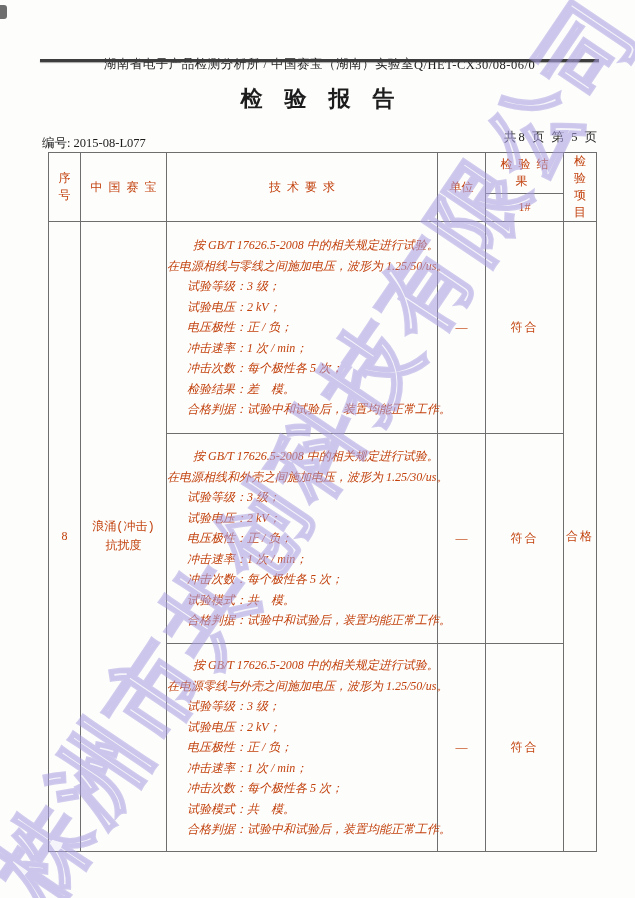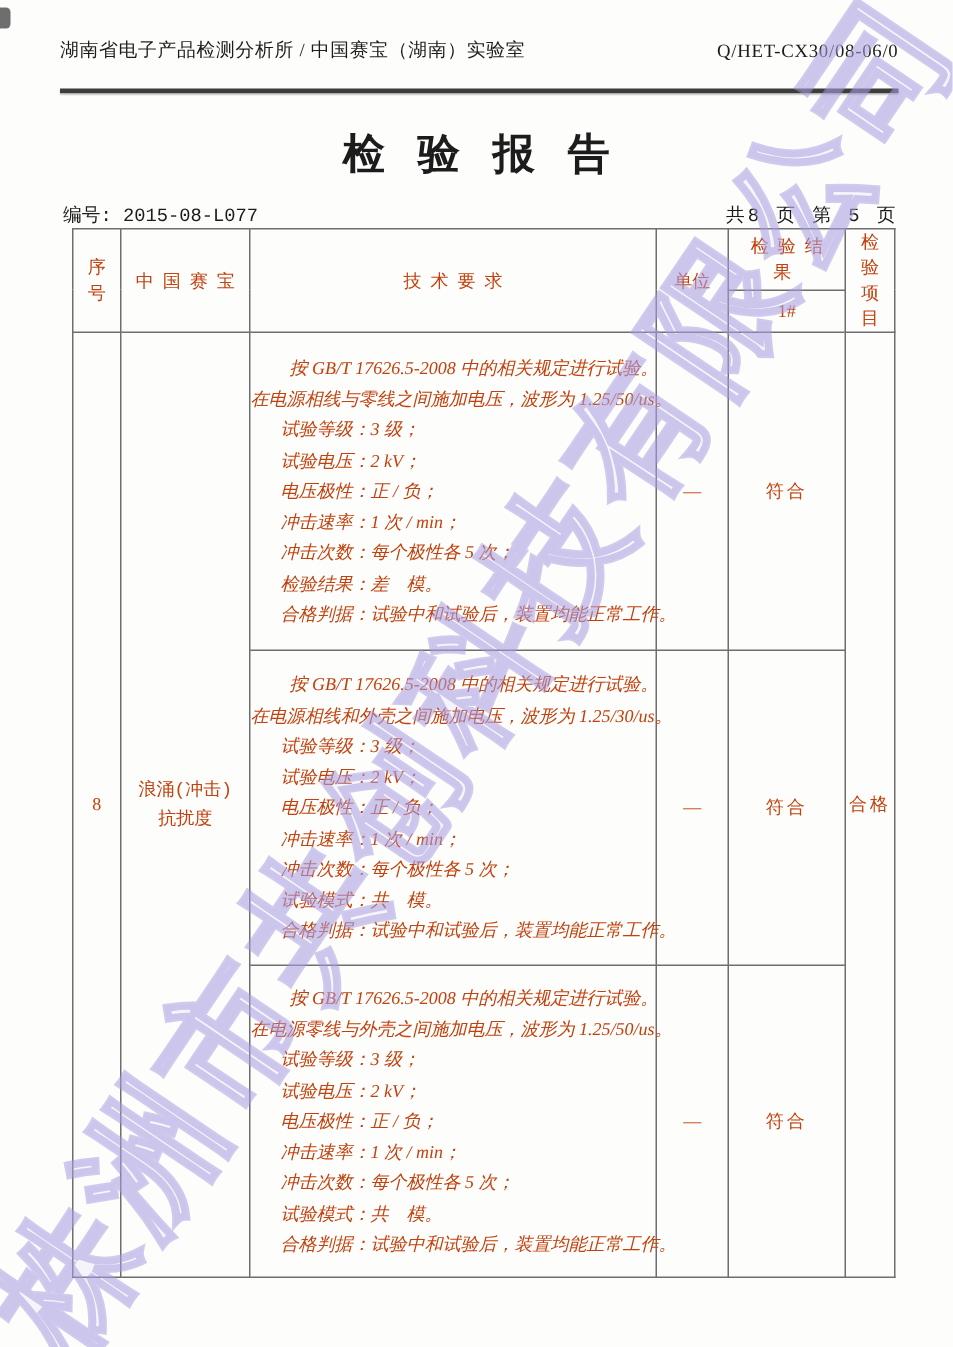--- a/index.html
+++ b/index.html
@@ -29,38 +29,37 @@
     z-index: 3;
   }
 
   .scan-mark {
     position: absolute; left: 0; top: 5px; width: 7px; height: 14px;
     background: #4a4a4a; border-radius: 0 3px 3px 0; opacity: .8;
   }
 
   
   .doc-header {
-    position: absolute; left: 40px; right: 36px; top: 25px;
-    display: flex; justify-content: space-between; align-items: flex-end;
+    position: absolute; left: 40px; right: 36px; top: 56px;
+    display: flex; justify-content: center; align-items: flex-end;
     font-size: 12.5px; letter-spacing: .5px;
   }
   .doc-rule {
     position: absolute; left: 40px; right: 36px; top: 59px; height: 3px;
     background: #3d3d3d; box-shadow: 0 1px 1px rgba(60,60,60,.45);
   }
   .report-title {
     position: absolute; left: 0; right: 0; top: 84px;
-    text-align: center; font-size: 28px; font-weight: bold;
+    text-align: center; font-size: 22px; font-weight: bold;
     letter-spacing: 22px; text-indent: 22px;
   }
   .meta-row {
     position: absolute; left: 42px; right: 36px; top: 129px;
-    display: flex; justify-content: space-between; align-items: flex-end;
+    display: flex; justify-content: space-between; 
     font-size: 12.5px;
-    font-family: Liberation Mono, monospace;
   }
   .meta-row .report-no { padding-top: 6px; }
   .meta-row .page-info { letter-spacing: 2px; }
 
   
   table.report {
     position: absolute; left: 48px; top: 152px;
     border-collapse: collapse; table-layout: fixed;
     width: 548px; background: transparent;
   }

